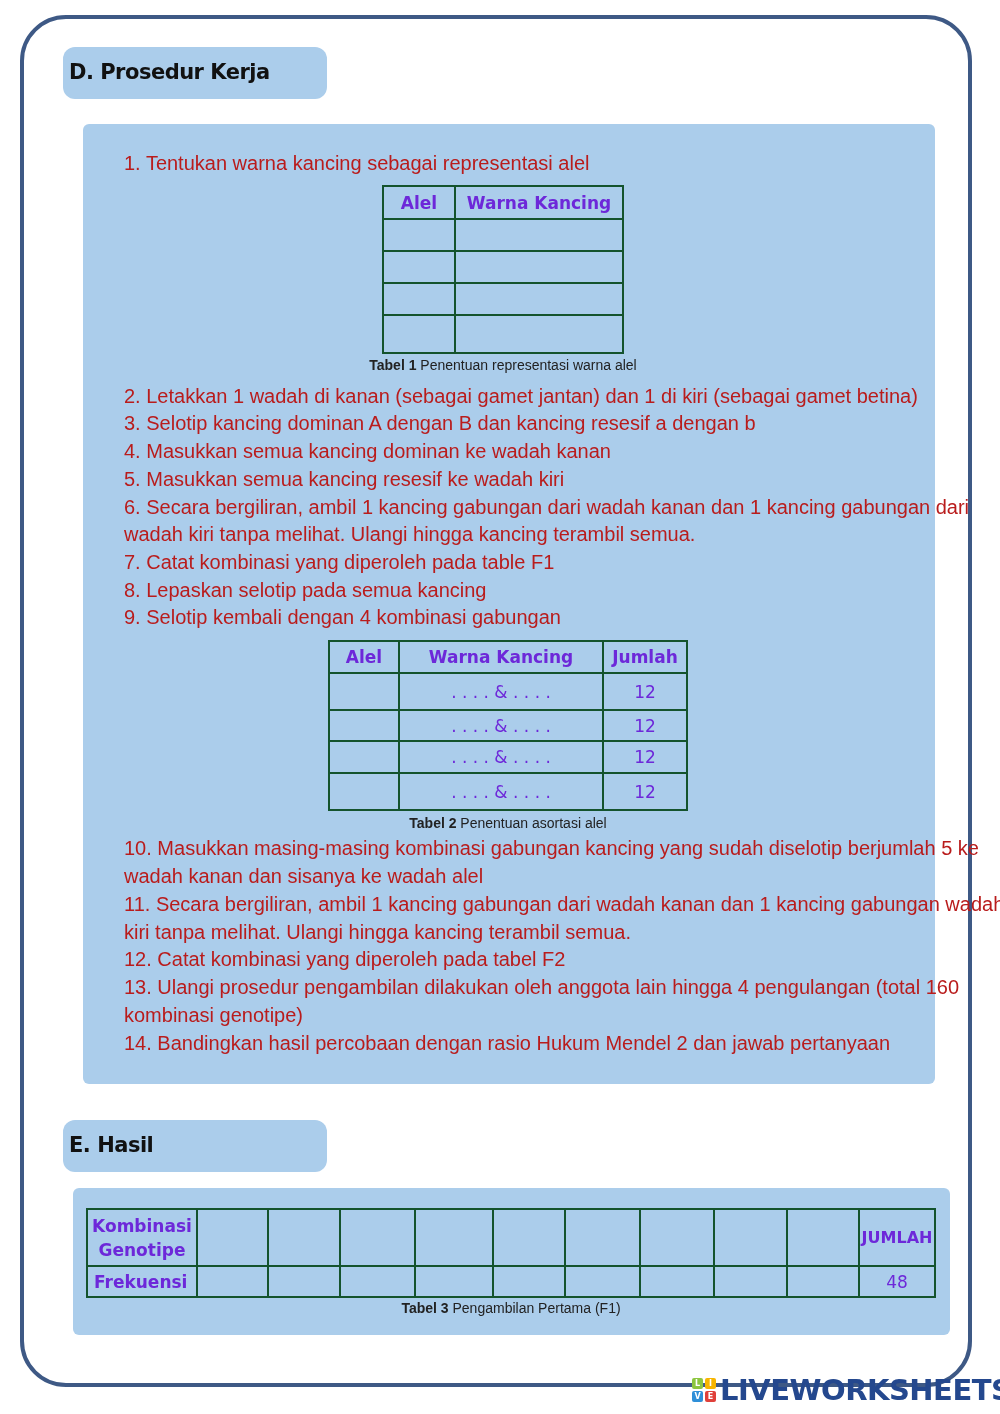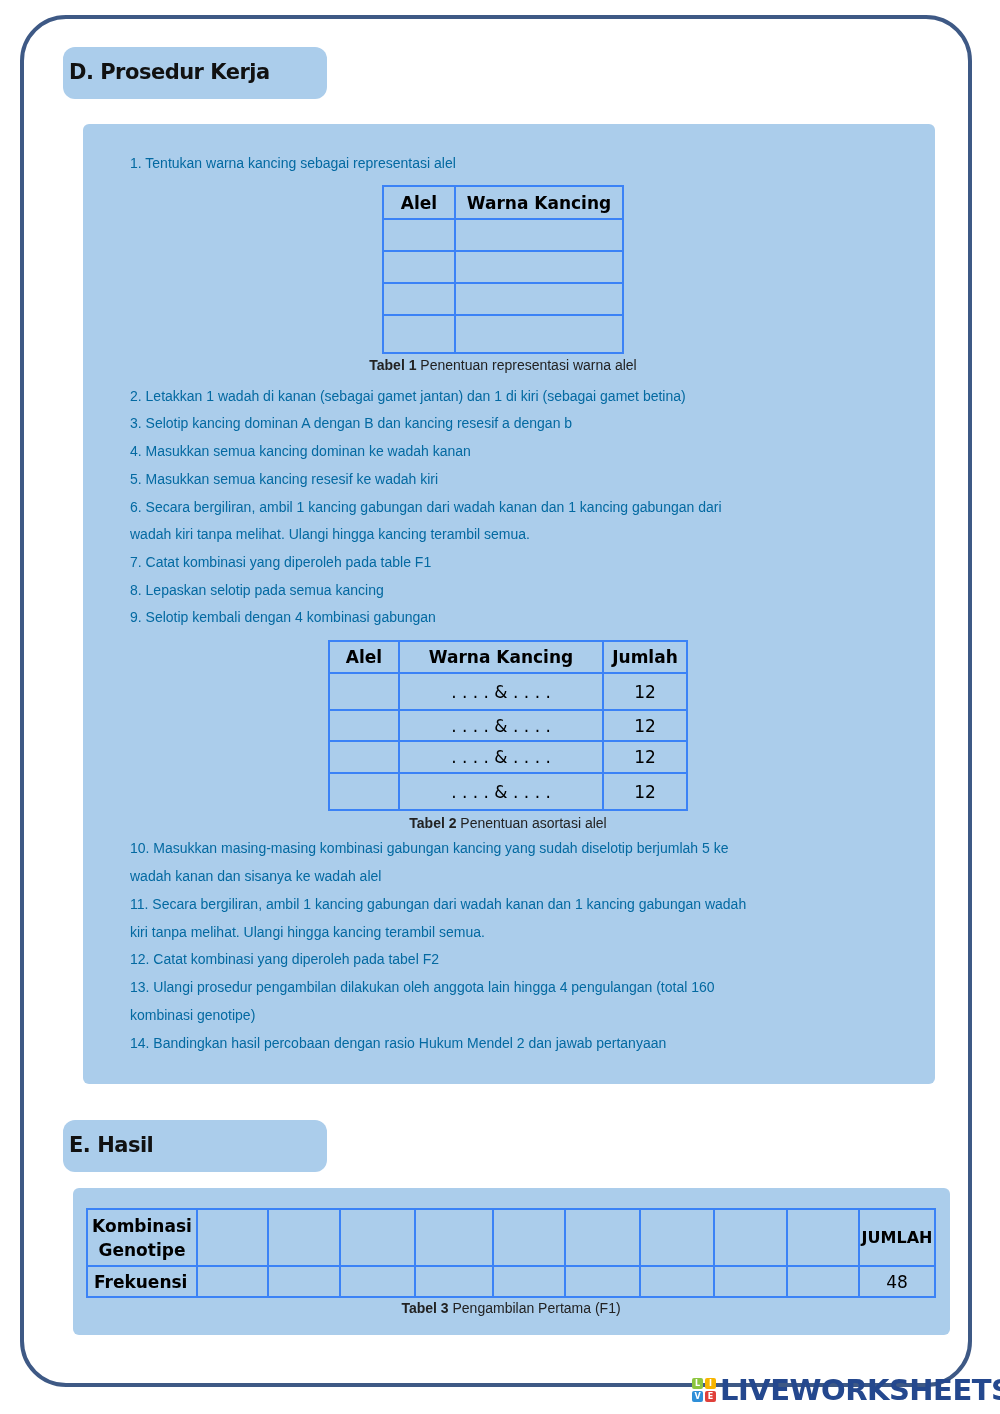--- a/index.html
+++ b/index.html
@@ -5,25 +5,25 @@
   html, body { margin:0; padding:0; background:#ffffff; }
   body { width:1000px; height:1414px; position:relative; overflow:hidden;
          font-family:"DejaVu Sans", sans-serif; color:#1a1a1a; }
   .frame { position:absolute; left:20px; top:15px; width:952px; height:1372px;
            border:4px solid #3e5985; border-radius:46px; box-sizing:border-box; background:#fff; }
   .pill { position:absolute; left:63px; width:264px; height:52px; background:#abcdeb;
           border-radius:12px; box-sizing:border-box; }
   .pill span { position:absolute; left:6px; top:13px; font-family:"DejaVu Sans", sans-serif;
                font-weight:bold; font-size:21px; color:#111; letter-spacing:-0.5px; }
   .panel { position:absolute; background:#abcdeb; border-radius:6px; }
-  .step { position:absolute; left:130px; font-family:"Liberation Sans", sans-serif;
-          font-size:14px; color:#0369a1; white-space:nowrap; line-height:20px; }
+  .step { position:absolute; left:124px; font-family:"Liberation Sans", sans-serif;
+          font-size:20px; color:#b91c1c; white-space:nowrap; line-height:20px; }
   table.grid { position:absolute; border-collapse:collapse; }
-  table.grid td, table.grid th { border:2px solid #3b82f6; padding:0; text-align:center;
-          font-family:"DejaVu Sans", sans-serif; font-size:17px; color:#000000; }
+  table.grid td, table.grid th { border:2px solid #14532d; padding:0; text-align:center;
+          font-family:"DejaVu Sans", sans-serif; font-size:17px; color:#6d28d9; }
   table.grid th { font-weight:bold; }
   .caption { position:absolute; font-family:"Liberation Sans", sans-serif; font-size:14px;
              color:#222; white-space:nowrap; text-align:center; }
   .caption b { font-weight:bold; }
   .logo { position:absolute; left:692px; top:1374px; height:32px; display:flex; align-items:center; }
   .logo-blocks { display:grid; grid-template-columns:11px 11px; grid-template-rows:11px 11px; gap:2px; margin-right:4px; }
   .logo-blocks div { font-family:"DejaVu Sans", sans-serif; font-size:8px; font-weight:bold; color:#fff;
                      text-align:center; line-height:11px; border-radius:2px; }
   .logo-text { font-family:"DejaVu Sans", sans-serif; font-weight:bold; font-size:29px; color:#24488e;
                letter-spacing:-0.5px; }

